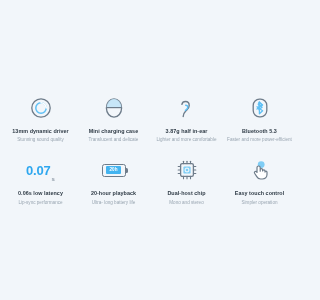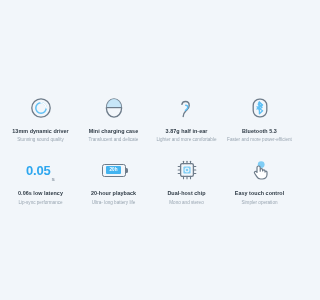--- a/index.html
+++ b/index.html
@@ -159,21 +159,21 @@
           <path d="M9.2 7.2 L13.1 10.2 L9.9 12.6 L9.9 5.4 L13.1 8.0 L9.2 10.6" fill="none" stroke="#5fc0f5" stroke-width="1.3" stroke-linejoin="round" stroke-linecap="round"></path>
           <path d="M10.4 5.0 L10.4 16.8 M10.4 5.0 L13.6 8.0 L8.0 12.0 M10.4 16.8 L13.6 13.8 L8.0 9.8" fill="none" stroke="#5fc0f5" stroke-width="1.3" stroke-linejoin="round" stroke-linecap="round"></path>
         </svg>
       </div>
       <div class="title">Bluetooth 5.3</div>
       <div class="subtitle">Faster and more power-efficient</div>
     </div>
 
     <div class="cell">
       <div class="stat">
-        <span class="num">0.05</span>
+        <span class="num">0.07</span>
         <span class="unit">s</span>
       </div>
       <div class="title">0.06s low latency</div>
       <div class="subtitle">Lip-sync performance</div>
     </div>
 
     <div class="cell">
       <div class="icon-box">
         <div class="battery">
           <div class="fill">

